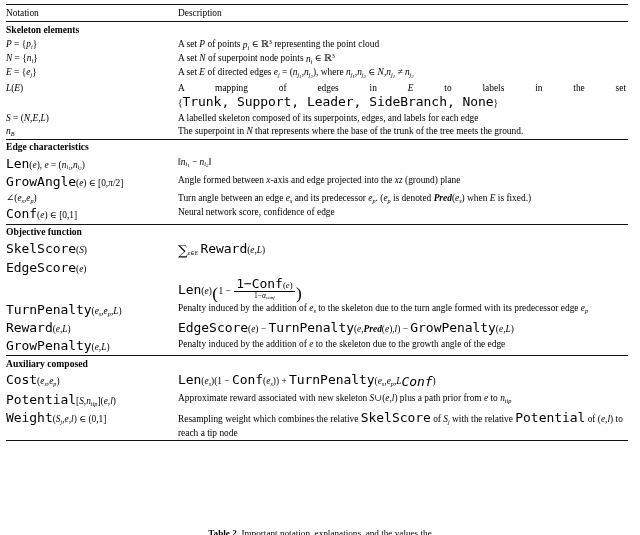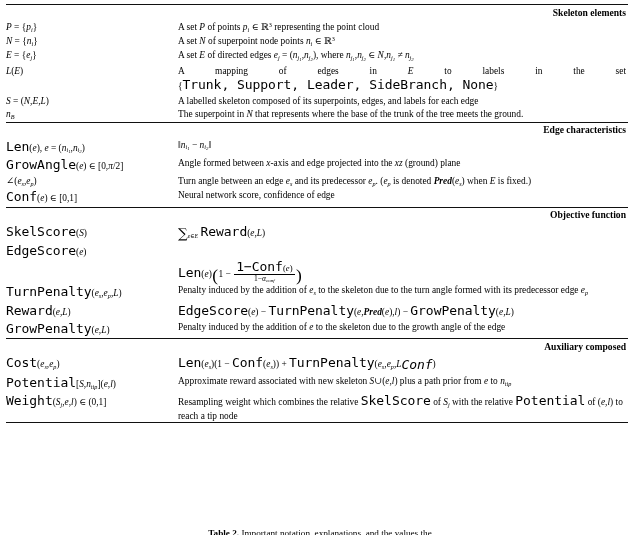--- a/index.html
+++ b/index.html
@@ -45,21 +45,21 @@
 
   tr.hdrrow td {
     padding-bottom: 2.5px;
     padding-top: 1.5px;
   }
   tr.seprow td {
     border-top: 0.9px solid #111;
   }
 
   .sechdr {
-    text-align: right;
+    text-align: left;
     font-weight: bold;
     padding-top: 1.5px !important;
     padding-bottom: 1.5px !important;
     font-size: 9.6px;
   }
 
   .mono {
     font-family: "DejaVu Sans Mono", "Liberation Mono", monospace;
     font-size: 13px;
     letter-spacing: -0.05px;
@@ -142,20 +142,24 @@
 
 <div id="page">
 
   <table class="nt">
     <colgroup>
       <col class="c-notation">
       <col class="c-desc">
     </colgroup>
 
     <tbody>
+        <tr class="hdrrow rule-top">
+      <td>Notation</td>
+      <td>Description</td>
+    </tr>
 
     <tr class="seprow">
       <td class="sechdr" colspan="2">Skeleton elements</td>
     </tr>
 
     <tr>
       <td><span class="it">P</span> = {<span class="it">p<sub>i</sub></span>}</td>
       <td>A set <span class="it">P</span> of points <span class="it">p<sub>i</sub></span> ∈ <span class="bb">ℝ</span><sup>3</sup> representing the point cloud</td>
     </tr>
 

